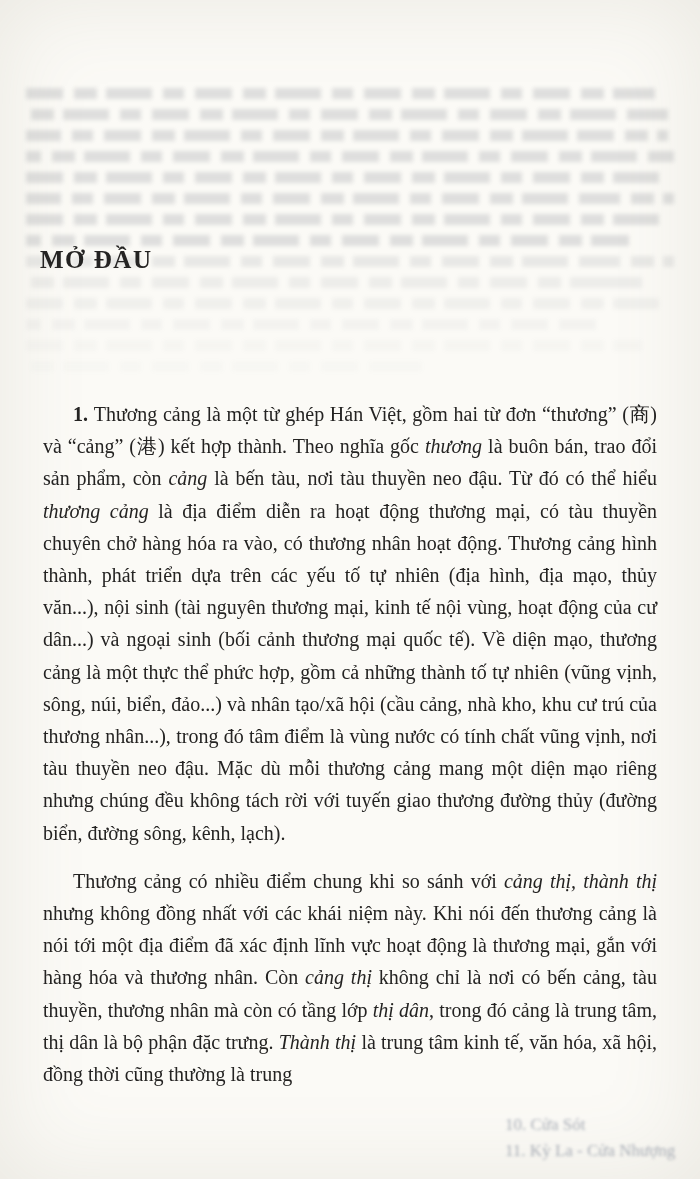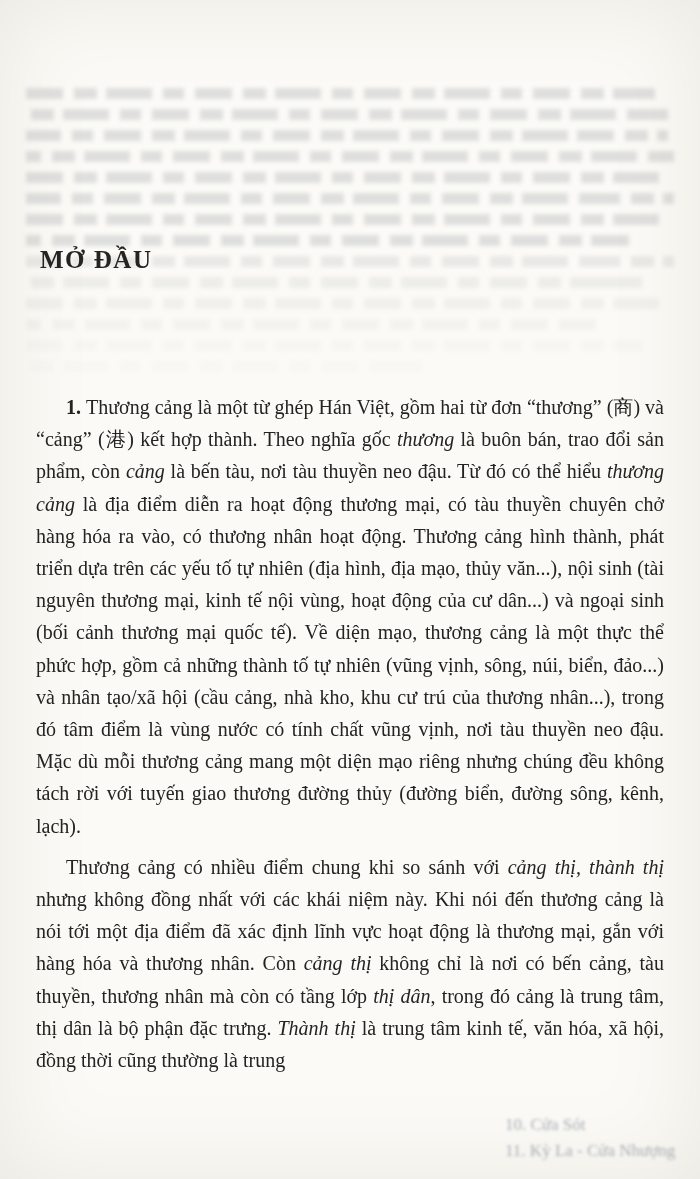--- a/index.html
+++ b/index.html
@@ -44,21 +44,21 @@
   
   .title{
     position:absolute;top:246px;left:0;width:100%;
     margin:0;text-align:left;
     font-size:25px;font-weight:bold;letter-spacing:1.5px;padding-left:40px;
   }
   .content{
     position:absolute;top:382px;left:27px;right:27px;
   }
   .para{
-    margin:9px;
+    margin:16px;
     font-size:20px;line-height:32.2px;
     text-align:justify;text-indent:30px;
   }
   .it{font-style:italic}
   .bd{font-weight:bold}
 </style>
 </head>
 <body>
 
 <div class="page">

